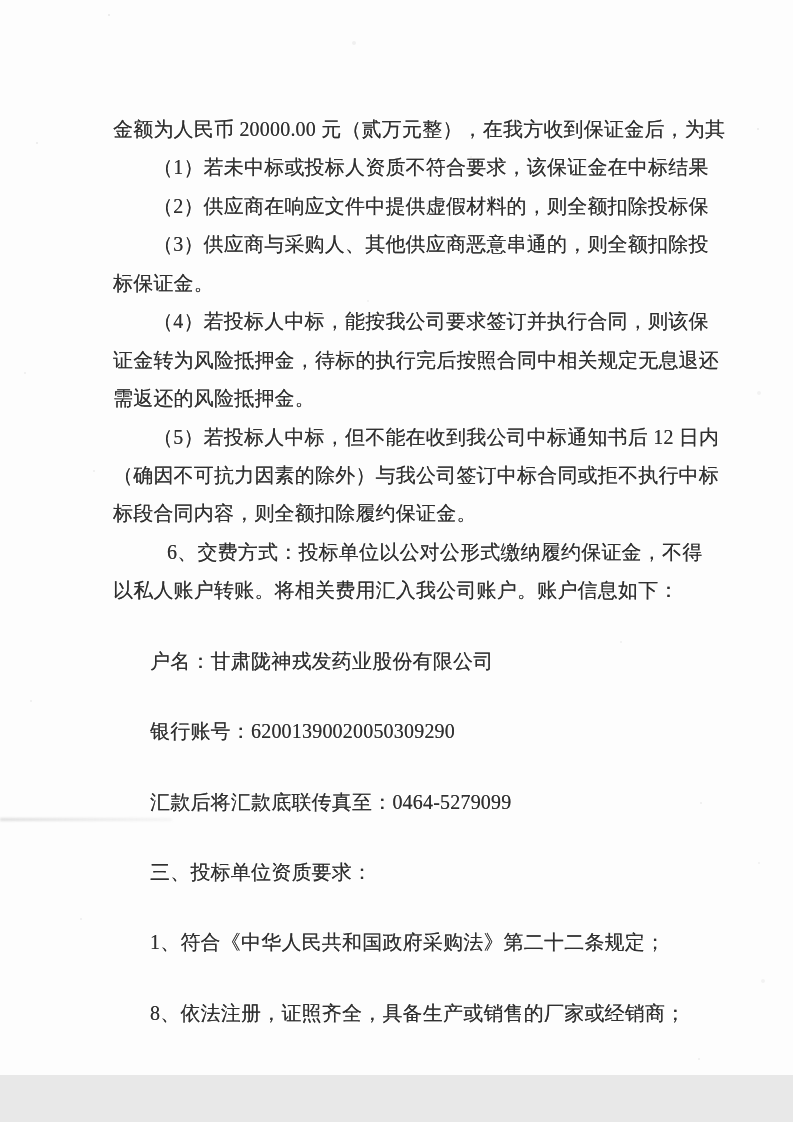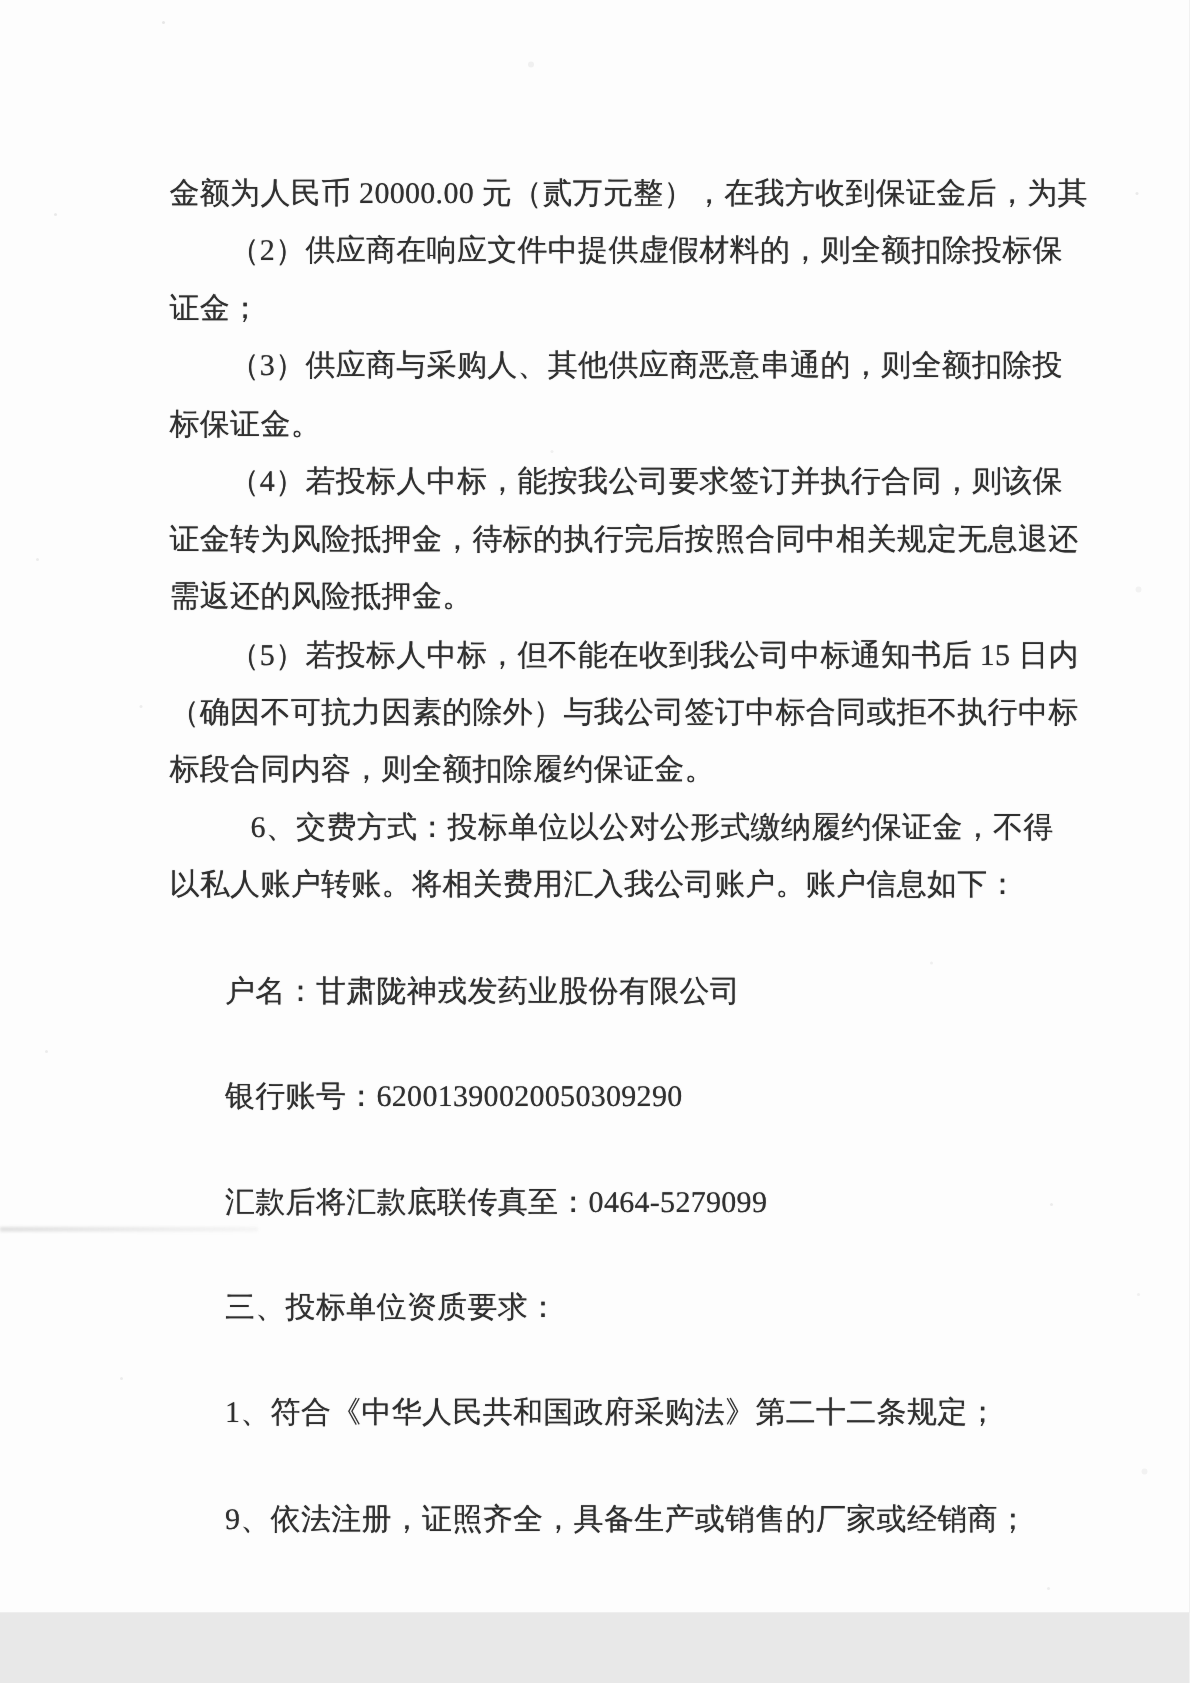--- a/index.html
+++ b/index.html
@@ -66,32 +66,32 @@
 </style>
 </head>
 <body>
 
 <div class="page">
   <div class="noise"></div>
   <div class="streak"></div>
 
   <div class="textblock">
     <div class="line">金额为人民币 20000.00 元（贰万元整），在我方收到保证金后，为其</div>
+    <div class="line indent-paren">（1）若未中标或投标人资质不符合要求，该保证金在中标结果</div>
     <div class="line indent-paren">（2）供应商在响应文件中提供虚假材料的，则全额扣除投标保</div>
-    <div class="line">证金；</div>
     <div class="line indent-paren">（3）供应商与采购人、其他供应商恶意串通的，则全额扣除投</div>
     <div class="line">标保证金。</div>
     <div class="line indent-paren">（4）若投标人中标，能按我公司要求签订并执行合同，则该保</div>
     <div class="line">证金转为风险抵押金，待标的执行完后按照合同中相关规定无息退还</div>
     <div class="line">需返还的风险抵押金。</div>
-    <div class="line indent-paren">（5）若投标人中标，但不能在收到我公司中标通知书后 15 日内</div>
+    <div class="line indent-paren">（5）若投标人中标，但不能在收到我公司中标通知书后 12 日内</div>
     <div class="line">（确因不可抗力因素的除外）与我公司签订中标合同或拒不执行中标</div>
     <div class="line">标段合同内容，则全额扣除履约保证金。</div>
     <div class="line indent-deep">6、交费方式：投标单位以公对公形式缴纳履约保证金，不得</div>
     <div class="line">以私人账户转账。将相关费用汇入我公司账户。账户信息如下：</div>
     <div class="line indent-mid">户名：甘肃陇神戎发药业股份有限公司</div>
     <div class="line indent-mid">银行账号：62001390020050309290</div>
     <div class="line indent-mid">汇款后将汇款底联传真至：0464-5279099</div>
     <div class="line indent-mid">三、投标单位资质要求：</div>
     <div class="line indent-mid">1、符合《中华人民共和国政府采购法》第二十二条规定；</div>
-    <div class="line indent-mid">9、依法注册，证照齐全，具备生产或销售的厂家或经销商；</div>
+    <div class="line indent-mid">8、依法注册，证照齐全，具备生产或销售的厂家或经销商；</div>
   </div>
 </div>
 
 </body></html>

